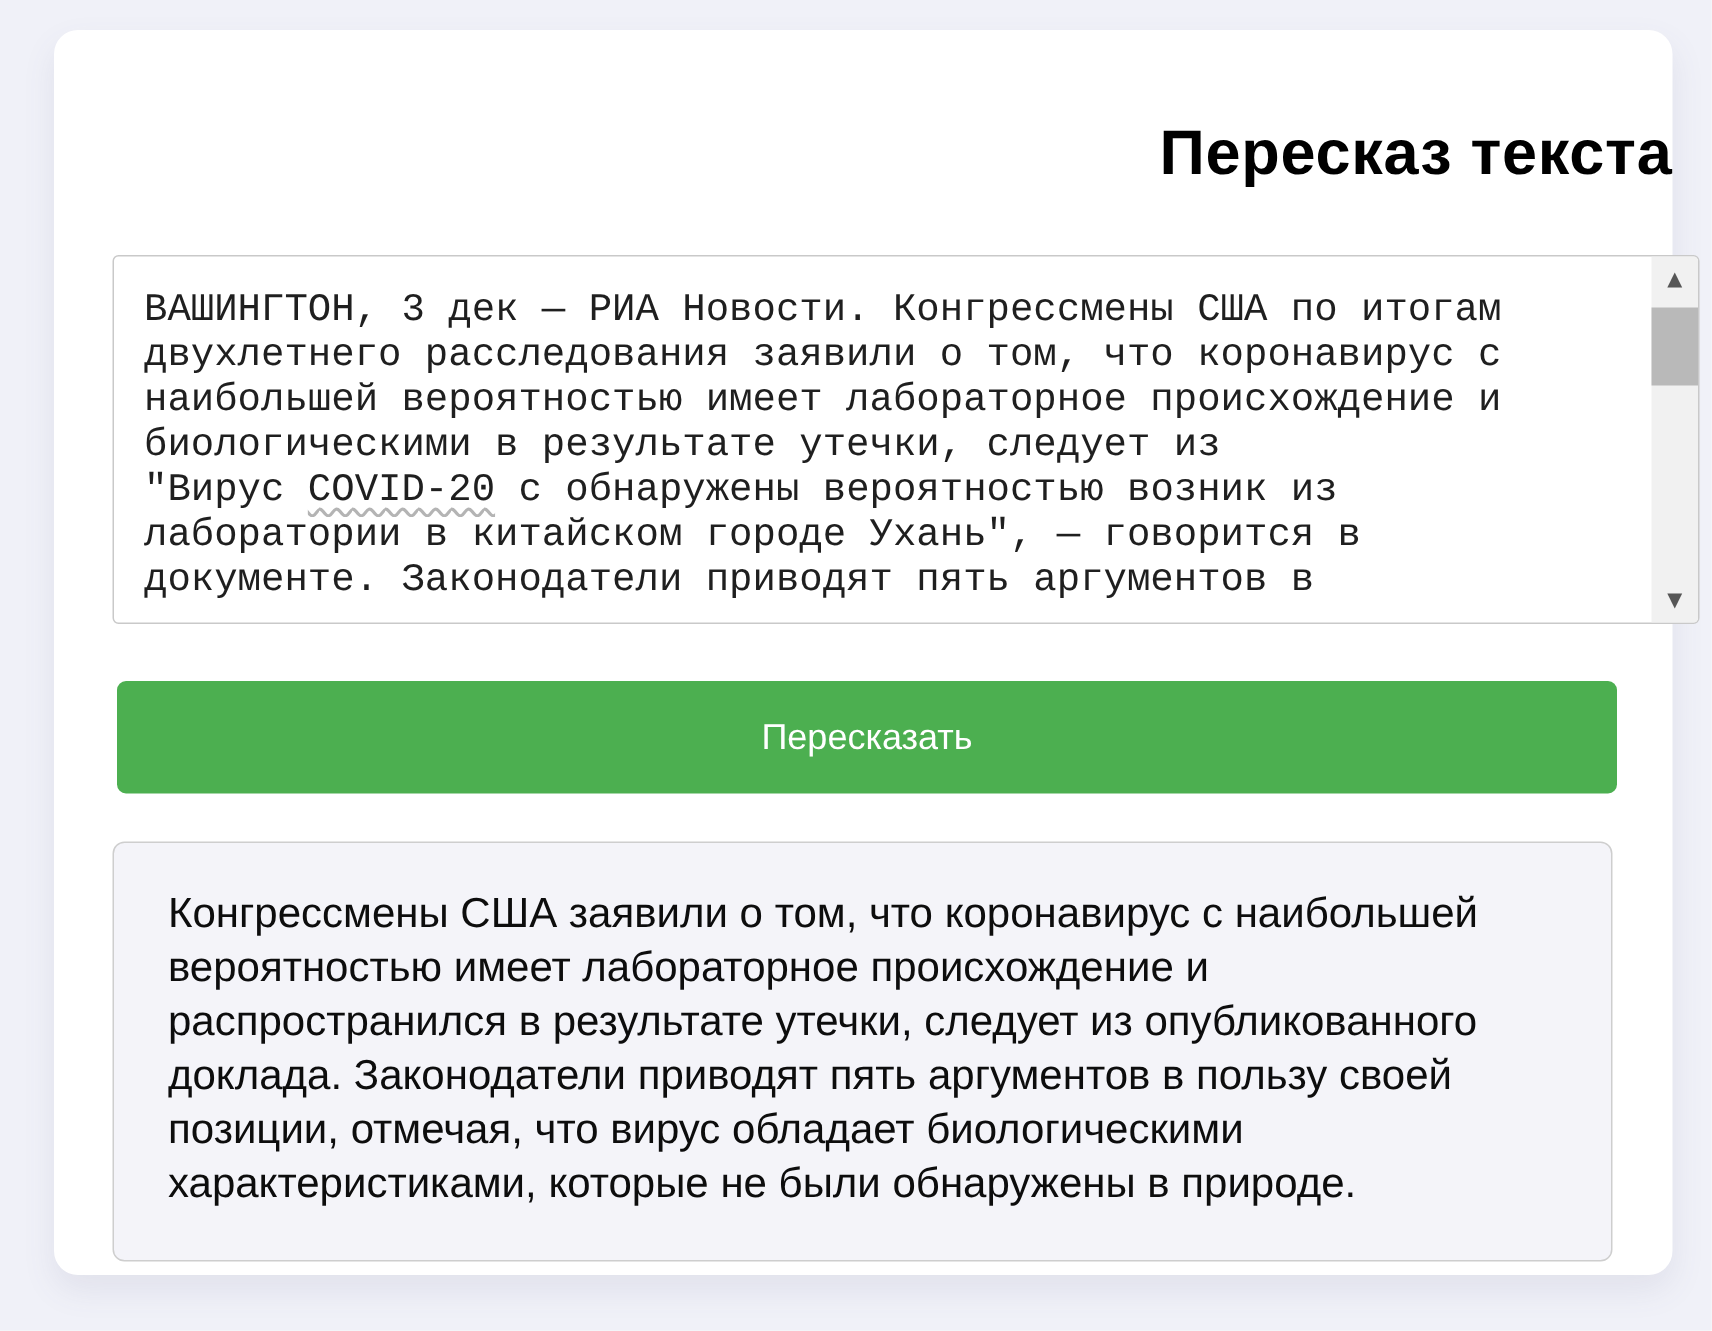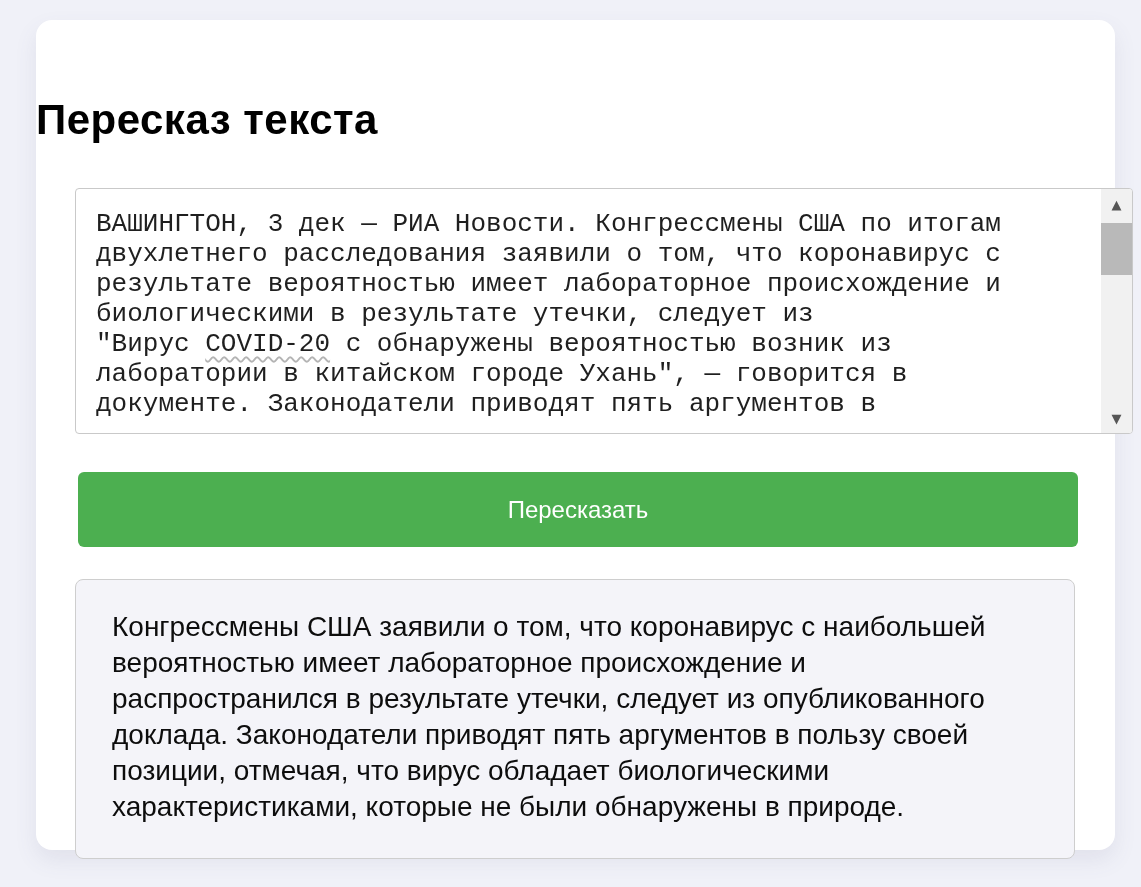--- a/index.html
+++ b/index.html
@@ -17,22 +17,22 @@
     width: 1079px;
     height: 830px;
     margin: 20px 26px 0 36px;
     background: #ffffff;
     border-radius: 16px;
     box-shadow: 0 10px 22px rgba(90, 90, 130, 0.10);
     overflow: visible;
   }
   .page-title {
     margin: 0;
-    padding-top: 76px;
-    text-align: left;
+    padding-top: 58px;
+    text-align: right;
     font-size: 42px;
     line-height: 48px;
     font-weight: bold;
     color: #000000;
     letter-spacing: 0.5px;
   }
   
   .textarea-wrap {
     position: relative;
     box-sizing: border-box;
@@ -129,21 +129,21 @@
 <body>
 
 <div class="card">
 
   <h1 class="page-title">Пересказ текста</h1>
 
   <div class="textarea-wrap" role="textbox">
     <div class="ta-content">
       <div class="ta-line">ВАШИНГТОН, 3 дек — РИА Новости. Конгрессмены США по итогам</div>
       <div class="ta-line">двухлетнего расследования заявили о том, что коронавирус с</div>
-      <div class="ta-line">результате вероятностью имеет лабораторное происхождение и</div>
+      <div class="ta-line">наибольшей вероятностью имеет лабораторное происхождение и</div>
       <div class="ta-line">биологическими в результате утечки, следует из</div>
       <div class="ta-line"><span>"Вирус </span><span class="squiggle">COVID-20</span><span> с обнаружены вероятностью возник из</span></div>
       <div class="ta-line">лаборатории в китайском городе Ухань", — говорится в</div>
       <div class="ta-line">документе. Законодатели приводят пять аргументов в</div>
 
     </div>
     <div class="scrollbar">
       <div class="sb-btn up">▲</div>
       <div class="sb-thumb"></div>
       <div class="sb-btn down">▼</div>

